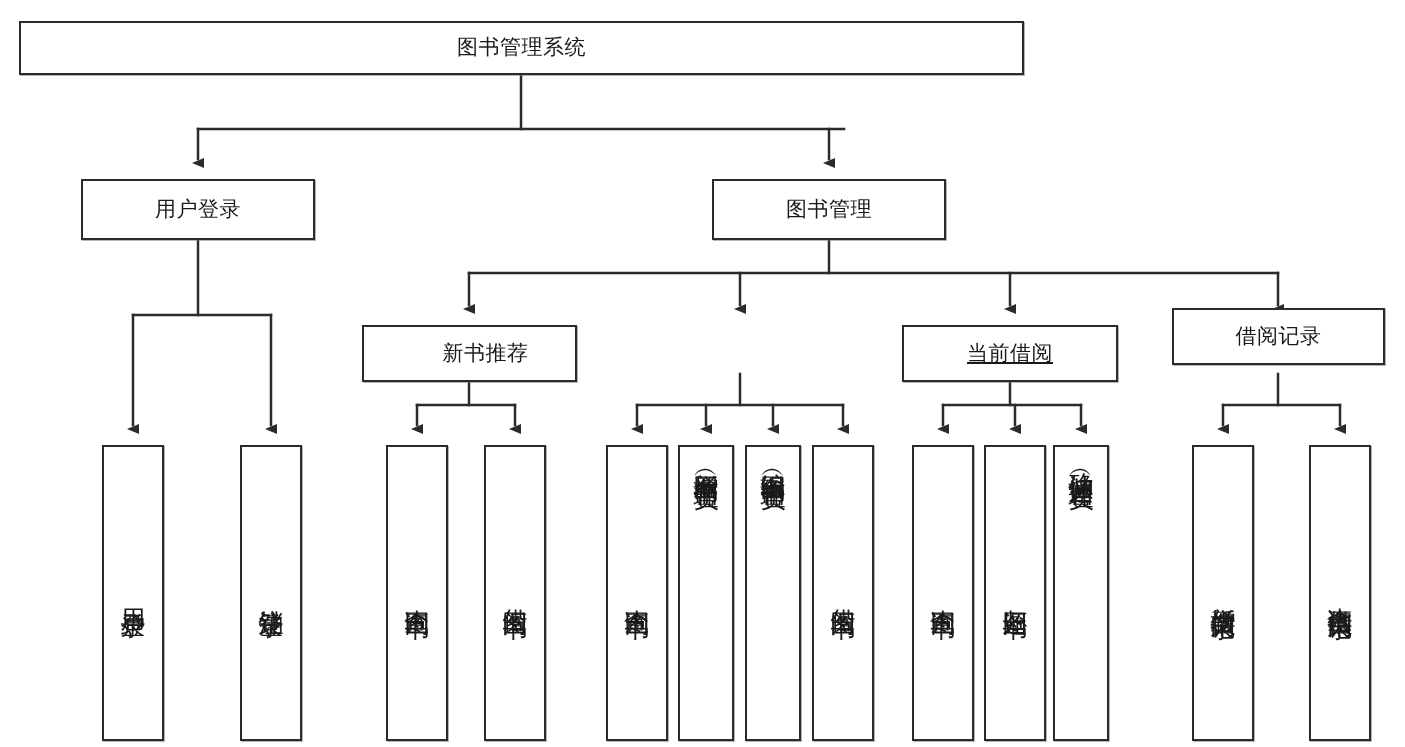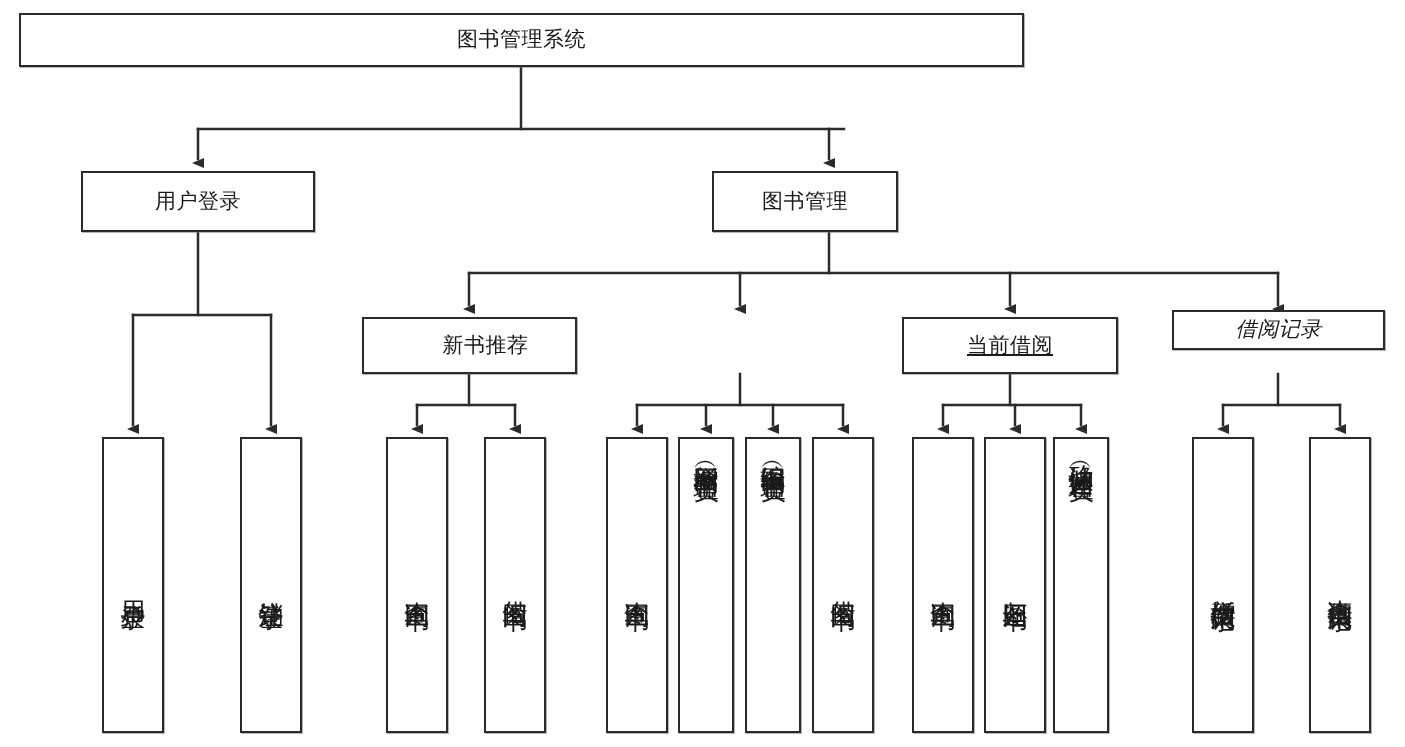--- a/index.html
+++ b/index.html
@@ -29,20 +29,21 @@
     position: absolute;
     box-sizing: border-box;
     background: #ffffff;
     border: 2px solid #2b2b2b;
     box-shadow: 1px 1px 0 0 rgba(120,120,120,0.55);
     display: flex;
     align-items: center;
     justify-content: center;
     color: #1a1a1a;
     z-index: 2;
+    margin-top: 8px;
   }
   .node .lbl {
     display: block;
     white-space: pre-line;
     text-align: center;
     line-height: 1.12;
   }
   
   .node.h .lbl {
     font-size: 21px;
@@ -129,31 +130,31 @@
     </g>
   </svg>
 
   <div class="node h" style="left:19px; top:13px; width:1005px; height:54px;">
     <span class="lbl">图书管理系统</span>
   </div>
 
   <div class="node h" style="left:81px; top:171px; width:234px; height:61px;">
     <span class="lbl">用户登录</span>
   </div>
-  <div class="node h" style="left:712px; top:171px; width:186px; height:61px;">
+  <div class="node h" style="left:712px; top:171px; width:234px; height:61px;">
     <span class="lbl">图书管理</span>
   </div>
 
   <div class="node h" style="left:362px; top:317px; width:215px; height:57px;padding-left:32px;">
     <span class="lbl">新书推荐</span>
   </div>
   <div class="node h" style="left:902px; top:317px; width:216px; height:57px;text-decoration:underline;">
     <span class="lbl">当前借阅</span>
   </div>
-  <div class="node h" style="left:1172px; top:310px; width:213px; height:40px;font-style:italic;">
+  <div class="node h" style="left:1172px; top:300px; width:213px; height:57px;">
     <span class="lbl">借阅记录</span>
   </div>
 
   <div class="node v mid" style="left:102px; top:437px; width:62px; height:296px;">
     <span class="lbl">用户登录</span>
   </div>
   <div class="node v mid" style="left:240px; top:437px; width:62px; height:296px;">
     <span class="lbl">注销登录</span>
   </div>
   <div class="node v mid" style="left:386px; top:437px; width:62px; height:296px;">

